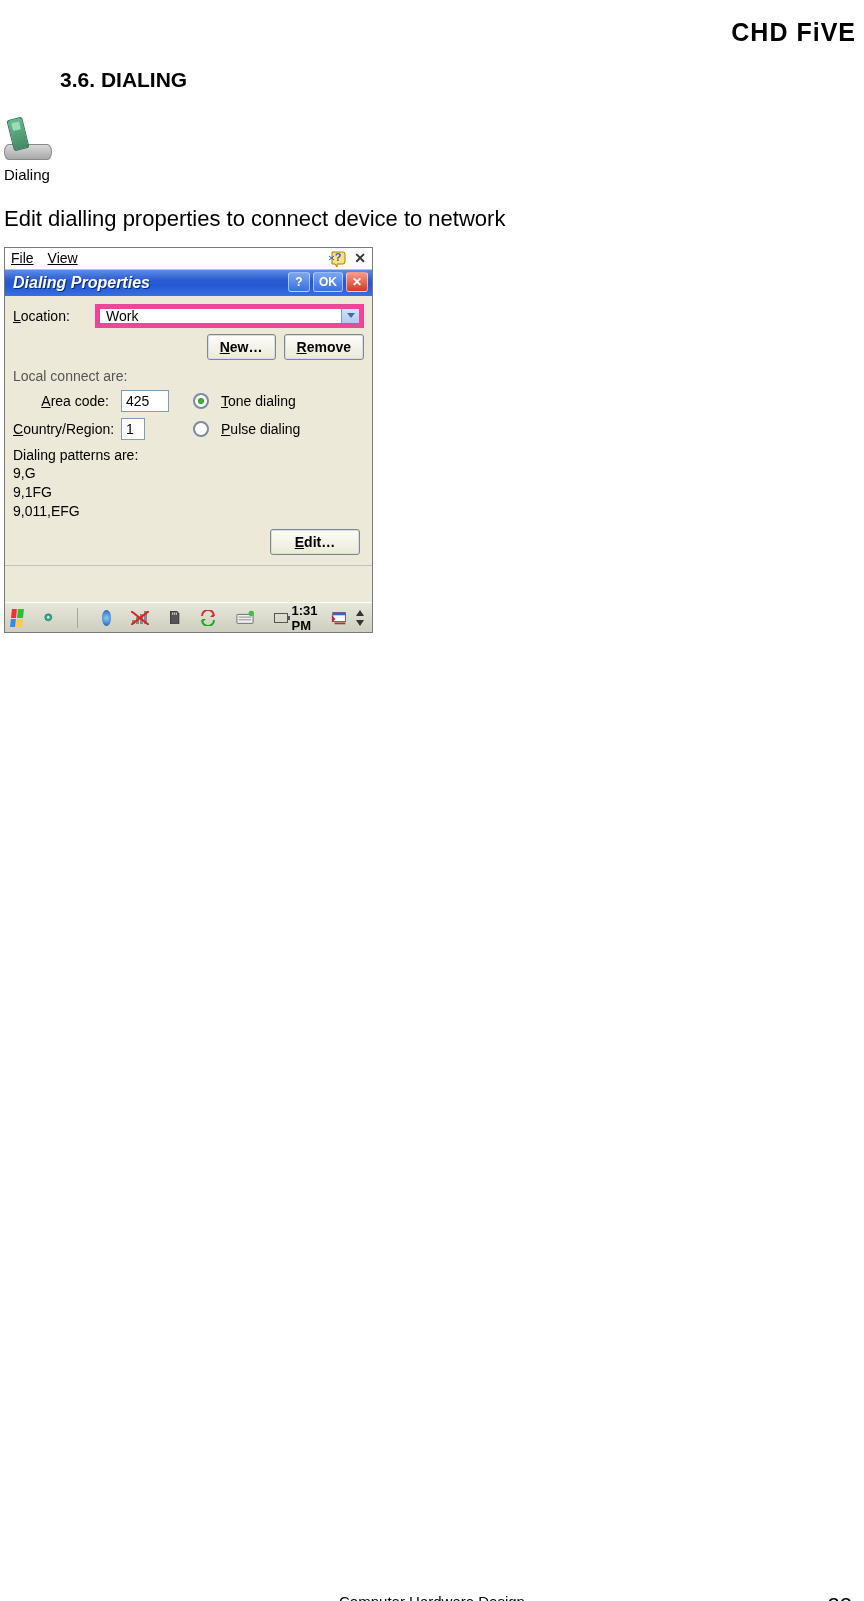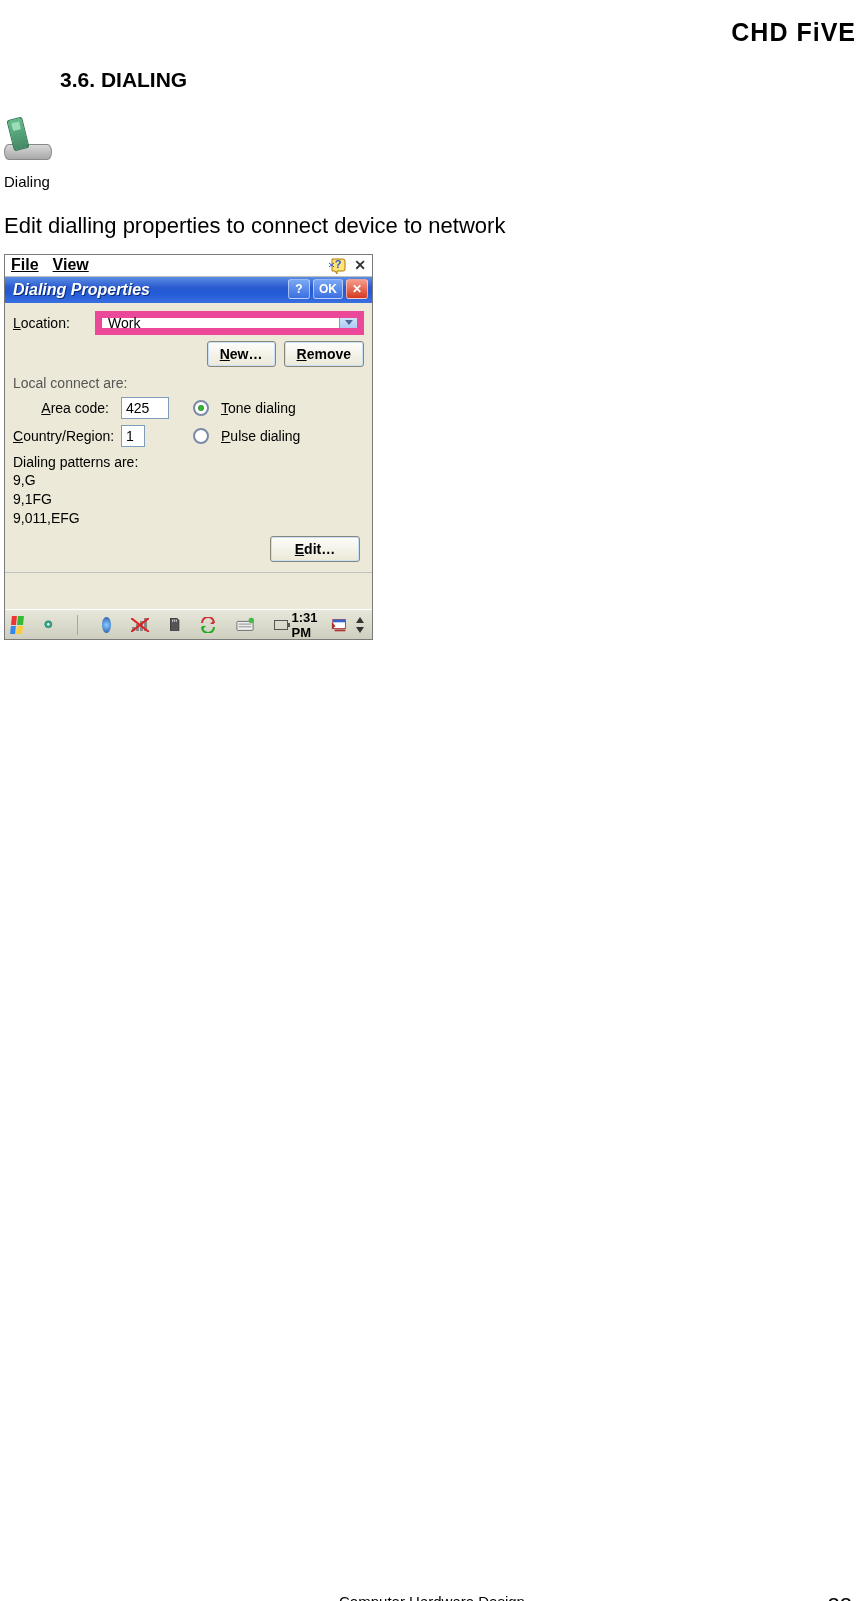--- a/index.html
+++ b/index.html
@@ -57,21 +57,21 @@
     }
     .phone-base {
       position: absolute; left: 0; top: 26px;
       width: 48px; height: 16px;
       background: linear-gradient(#d8d8d8, #a8a8a8);
       border: 1px solid #888;
       border-radius: 6px / 10px;
     }
     .desktop-icon .lbl {
       font-size: 15px;
-      margin-top: 11px;
+      margin-top: 4px;
       margin-left: 0px;
     }
 
     .body-text {
       font-size: 22px;
       line-height: 1.25;
       margin-left: 2px;
     }
 
     
@@ -88,21 +88,21 @@
     .menubar {
       height: 22px;
       background: #fff;
       border-bottom: 1px solid #c0c0c0;
       display: flex;
       align-items: center;
       padding: 0 6px;
       gap: 14px;
       position: relative;
     }
-    .menubar .item { font-weight: bold; font-size: 16px; }
+    .menubar .item { font-weight: normal; font-size: 14px; }
     .menubar .item .ul { text-decoration: underline; }
     .menubar .help-icon {
       position: absolute; right: 26px; top: 2px;
       width: 18px; height: 18px;
     }
     .menubar .help-icon svg { width: 18px; height: 18px; }
     .menubar .close-x {
       position: absolute; right: 4px; top: 3px;
       width: 16px; height: 16px;
       font-weight: bold; font-size: 14px; text-align: center; line-height: 14px;
@@ -144,21 +144,21 @@
       padding: 8px 8px 10px 8px;
       border-bottom: 1px solid #c0c0c0;
     }
     .row { display: flex; align-items: center; margin-bottom: 6px; }
     .lbl-input { width: 82px; font-size: 14px; }
     .lbl-input .ul, .ul { text-decoration: underline; }
     .dropdown {
       flex: 1;
       height: 24px;
       background: #fff;
-      border: 7px solid #ec4899;
+      border: 5px solid #ec4899;
       position: relative;
       display: flex; align-items: center;
       padding: 0 6px;
       font-size: 14px;
     }
     .dropdown .arrow {
       position: absolute; right: 0; top: 0; bottom: 0;
       width: 18px;
       background: linear-gradient(#cfe3fb,#aecbf3);
       border-left: 1px solid #7f9db9;

